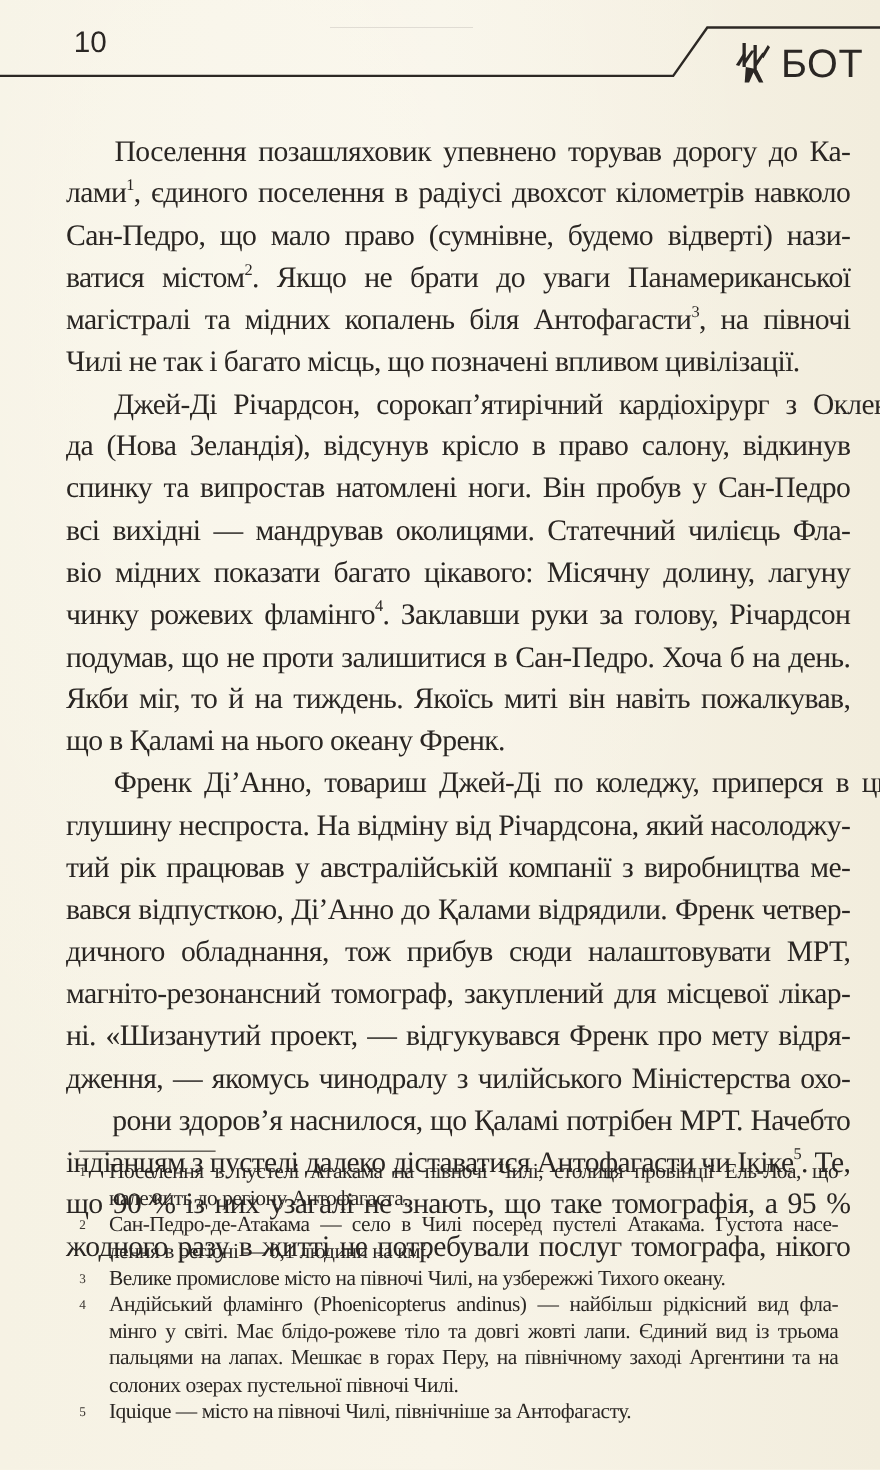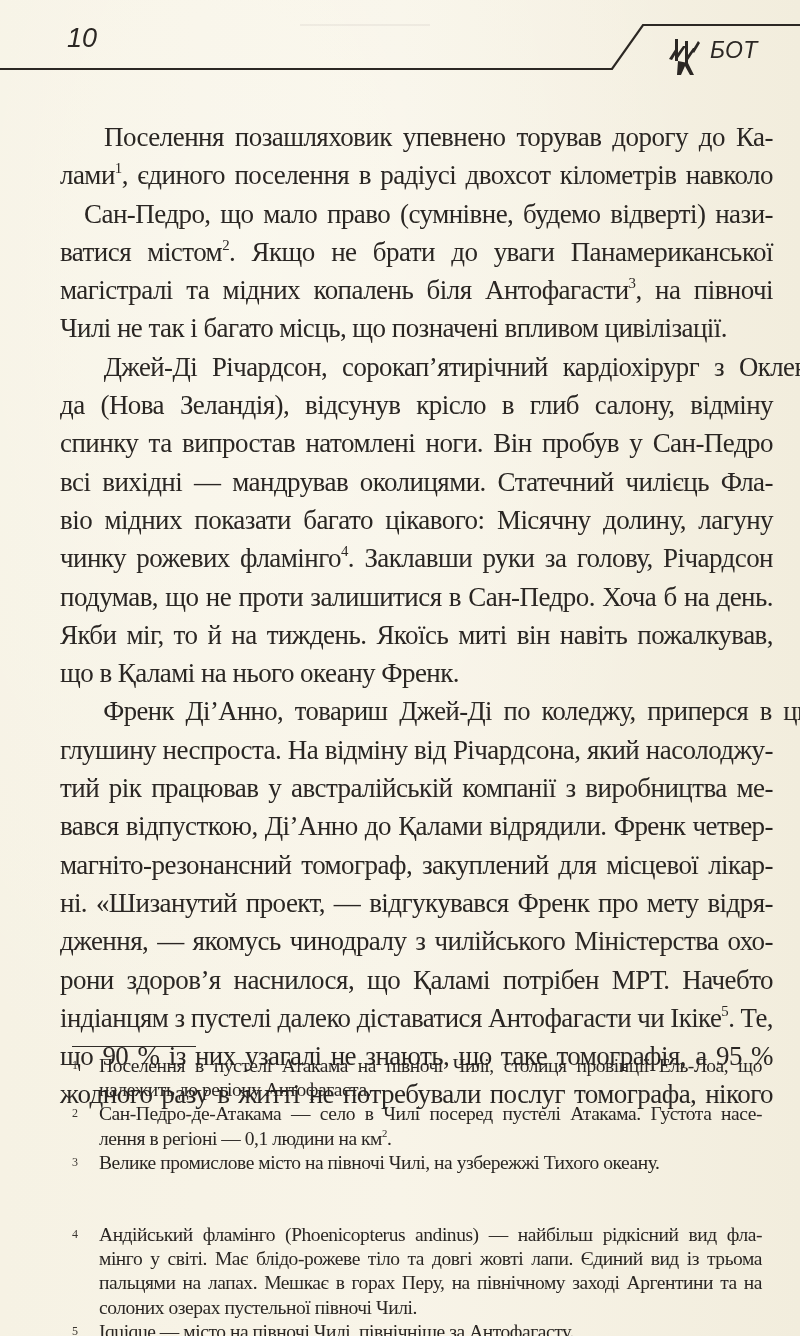--- a/index.html
+++ b/index.html
@@ -20,21 +20,21 @@
     left: 0; top: 0;
     width: 800px; height: 1336px;
     background:
       radial-gradient(ellipse at 30% 20%, rgba(255,255,250,0.35), rgba(0,0,0,0) 60%),
       linear-gradient(90deg, #f6f2e4 0%, #f8f4e8 50%, #f2eddd 100%);
   }
   
   .header {
     position: absolute;
     left: 0; top: 0;
-    width: 728px; height: 100px; font-style: italic;
+    width: 728px; height: 100px;
   }
   .page-number {
     position: absolute;
     left: 67px;
     top: 23px;
     font-family: "Liberation Sans", "DejaVu Sans", sans-serif;
     font-size: 27px;
     color: #2b2724;
     letter-spacing: 0px;
   }
@@ -48,21 +48,21 @@
     left: 666px;
     top: 37px;
     width: 38px;
     height: 40px;
   }
   .brand {
     position: absolute;
     left: 710px;
     top: 37px;
     font-family: "Liberation Sans", "DejaVu Sans", sans-serif;
-    font-size: 23px;
+    font-size: 36px;
     color: #2b2724;
     letter-spacing: 0.5px;
   }
   
   .body-text {
     position: absolute;
     left: 60px;
     top: 118px;
     width: 713px;
   }
@@ -149,47 +149,48 @@
       </g>
     </svg>
     <span class="brand">БОТ</span>
   </div>
 
   <div class="body-text">
 
     <div>
       <span class="line indent" style="word-spacing: 0px;"><span>Поселення позашляховик упевнено торував дорогу до Ка-</span></span>
       <span class="line" style="word-spacing: 0px;"><span>лами</span><sup>1</sup><span>, єдиного поселення в радіусі двохсот кілометрів навколо</span></span>
-      <span class="line" style="word-spacing: 0px; margin-left: 24px;"><span>Сан-Педро, що мало право (сумнівне, будемо відверті) нази-</span></span>
+      <span class="line" style="word-spacing: 0px;"><span>Сан-Педро, що мало право (сумнівне, будемо відверті) нази-</span></span>
       <span class="line" style="word-spacing: 0px;"><span>ватися містом</span><sup>2</sup><span>. Якщо не брати до уваги Панамериканської</span></span>
       <span class="line" style="word-spacing: 0px;"><span>магістралі та мідних копалень біля Антофагасти</span><sup>3</sup><span>, на півночі</span></span>
       <span class="line last"><span>Чилі не так і багато місць, що позначені впливом цивілізації.</span></span>
     </div>
 
     <div>
       <span class="line indent" style="transform: scaleX(0.9915); width: 719.095px;"><span>Джей-Ді Річардсон, сорокап’ятирічний кардіохірург з Оклен-</span></span>
-      <span class="line" style="word-spacing: 0px;"><span>да (Нова Зеландія), відсунув крісло в глиб салону, відміну</span></span>
+      <span class="line" style="word-spacing: 0px;"><span>да (Нова Зеландія), відсунув крісло в право салону, відкинув</span></span>
       <span class="line" style="word-spacing: 0px;"><span>спинку та випростав натомлені ноги. Він пробув у Сан-Педро</span></span>
       <span class="line" style="word-spacing: 0px;"><span>всі вихідні — мандрував околицями. Статечний чилієць Фла-</span></span>
       <span class="line" style="word-spacing: 0px;"><span>віо мідних показати багато цікавого: Місячну долину, лагуну</span></span>
       <span class="line" style="word-spacing: 0px;"><span>чинку рожевих фламінго</span><sup>4</sup><span>. Заклавши руки за голову, Річардсон</span></span>
       <span class="line" style="word-spacing: 0px;"><span>подумав, що не проти залишитися в Сан-Педро. Хоча б на день.</span></span>
       <span class="line" style="word-spacing: 0px;"><span>Якби міг, то й на тиждень. Якоїсь миті він навіть пожалкував,</span></span>
       <span class="line last"><span>що в Қаламі на нього океану Френк.</span></span>
     </div>
 
     <div>
       <span class="line indent" style="transform: scaleX(0.9849); width: 723.924px;"><span>Френк Ді’Анно, товариш Джей-Ді по коледжу, приперся в цю</span></span>
       <span class="line" style="word-spacing: 0px;"><span>глушину неспроста. На відміну від Річардсона, який насолоджу-</span></span>
       <span class="line" style="word-spacing: 0px;"><span>тий рік працював у австралійській компанії з виробництва ме-</span></span>
       <span class="line" style="word-spacing: 0px;"><span>вався відпусткою, Ді’Анно до Қалами відрядили. Френк четвер-</span></span>
+      <span class="line" style="word-spacing: 0px;"><span>дичного обладнання, тож прибув сюди налаштовувати МРТ,</span></span>
       <span class="line" style="word-spacing: 0px;"><span>магніто-резонансний томограф, закуплений для місцевої лікар-</span></span>
       <span class="line" style="word-spacing: 0px;"><span>ні. «Шизанутий проект, — відгукувався Френк про мету відря-</span></span>
       <span class="line" style="word-spacing: 0px;"><span>дження, — якомусь чинодралу з чилійського Міністерства охо-</span></span>
-      <span class="line" style="word-spacing: 0px;"><span>рони здоров’я наснилося, що Қаламі потрібен МРТ. Начебто</span></span>
+      <span class="line" style="word-spacing: 0px; margin-left: 42px;"><span>рони здоров’я наснилося, що Қаламі потрібен МРТ. Начебто</span></span>
       <span class="line" style="transform: scaleX(0.9963); width: 715.625px;"><span>індіанцям з пустелі далеко діставатися Антофагасти чи Ікіке</span><sup>5</sup><span>. Те,</span></span>
       <span class="line" style="word-spacing: 0px;"><span>що 90 % із них узагалі не знають, що таке томографія, а 95 %</span></span>
       <span class="line" style="word-spacing: 0px; font-family: Liberation Serif, serif;"><span>жодного разу в житті не потребували послуг томографа, нікого</span></span>
     </div>
   </div>
 
   <div class="fn-rule"></div>
 
   <div class="footnotes">
     <div class="fn">
@@ -201,21 +202,21 @@
       <span class="fn-num">2</span>
       <span class="fn-line" style="word-spacing: 0px;">Сан-Педро-де-Атакама — село в Чилі посеред пустелі Атакама. Густота насе-</span>
       <span class="fn-line last"><span>лення в регіоні — 0,1 людини на км</span><sup>2</sup><span>.</span></span>
     </div>
     <div class="fn">
       <span class="fn-num">3</span>
       <span class="fn-line last">Велике промислове місто на півночі Чилі, на узбережжі Тихого океану.</span>
     </div>
     <div class="fn">
       <span class="fn-num">4</span>
-      <span class="fn-line" style="word-spacing: 0px; margin-top: 48px;">Андійський фламінго (Phoenicopterus andinus) — найбільш рідкісний вид фла-</span>
+      <span class="fn-line" style="word-spacing: 0px;">Андійський фламінго (Phoenicopterus andinus) — найбільш рідкісний вид фла-</span>
       <span class="fn-line" style="word-spacing: 0px;">мінго у світі. Має блідо-рожеве тіло та довгі жовті лапи. Єдиний вид із трьома</span>
       <span class="fn-line" style="word-spacing: 0px;">пальцями на лапах. Мешкає в горах Перу, на північному заході Аргентини та на</span>
       <span class="fn-line last">солоних озерах пустельної півночі Чилі.</span>
     </div>
     <div class="fn">
       <span class="fn-num">5</span>
       <span class="fn-line last">Iquique — місто на півночі Чилі, північніше за Антофагасту.</span>
     </div>
   </div>
 

